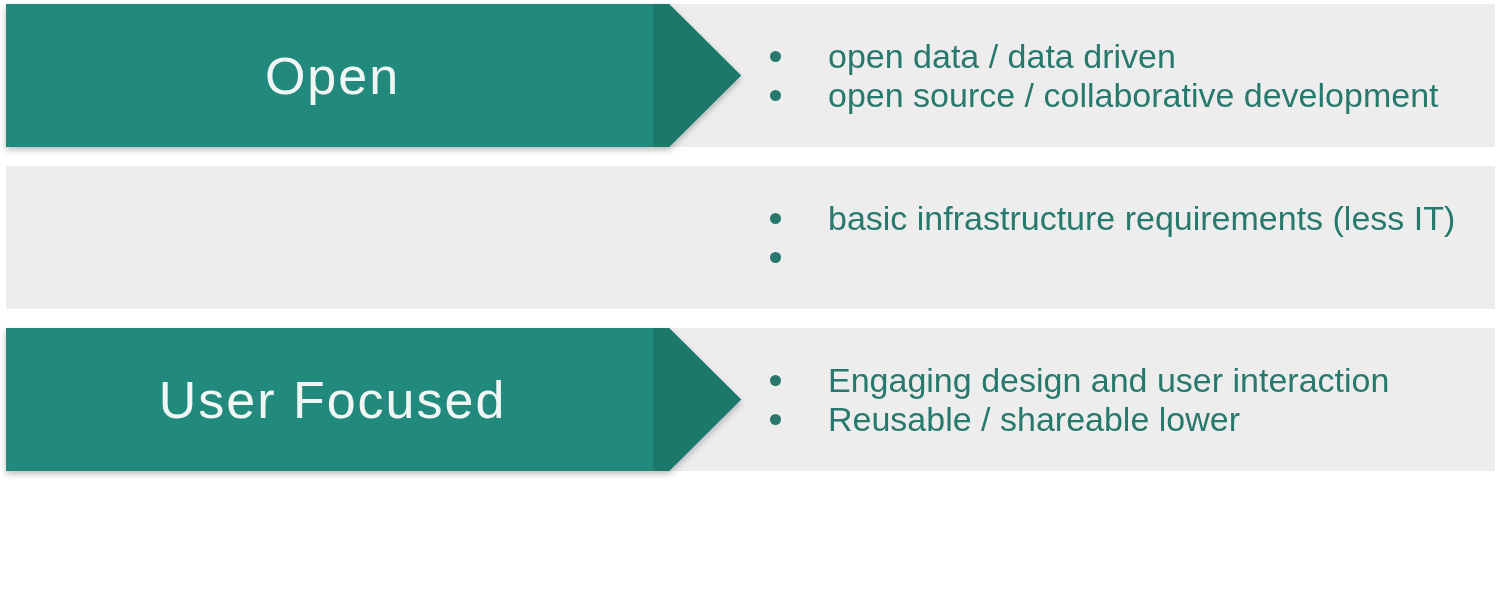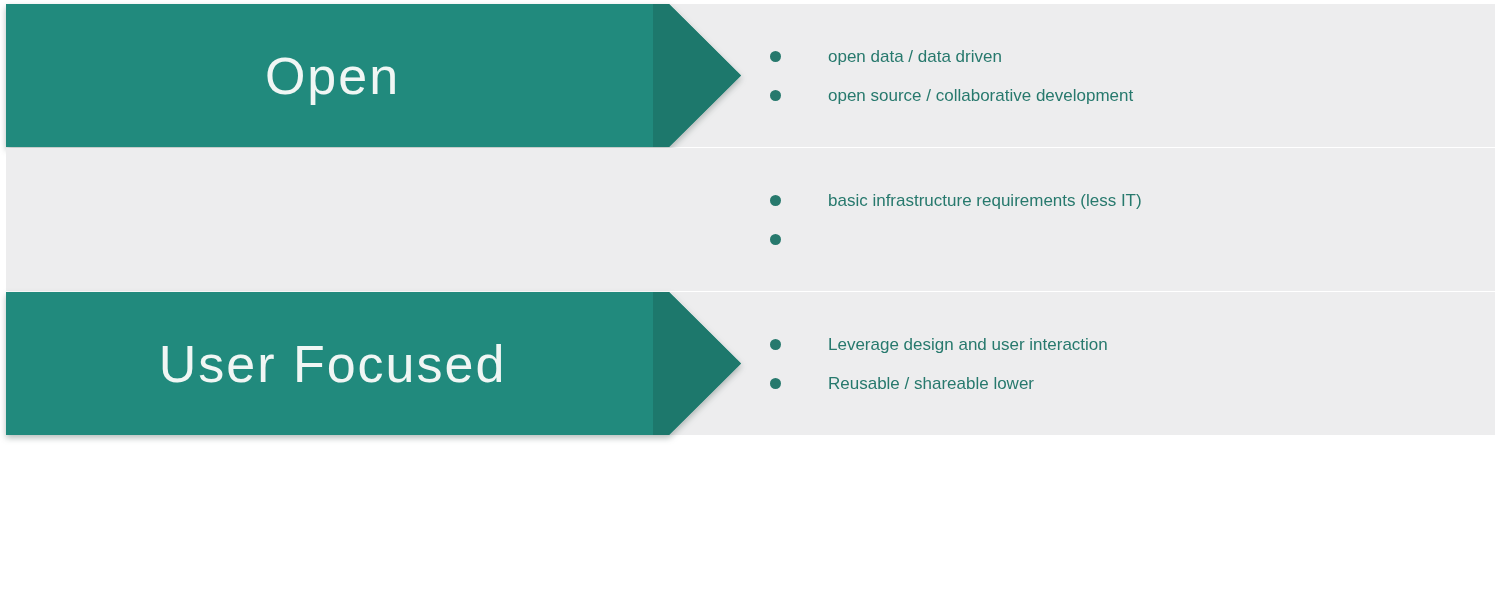--- a/index.html
+++ b/index.html
@@ -5,21 +5,21 @@
   html,body { margin:0; padding:0; }
   body {
     width:1503px; height:607px;
     background:var(--page-bg,#ffffff);
     font-family:"Liberation Sans", sans-serif;
     overflow:hidden;
   }
   .canvas { position:relative; width:1503px; height:607px; }
   .rows {
     position:absolute; left:6px; top:4px; width:1489px;
-    display:flex; flex-direction:column; gap:1px;
+    display:flex; flex-direction:column; gap:19px;
   }
   .row {
     position:relative; height:143px;
     background:var(--slide-bg,#ededee);
   }
   .arrow-wrap {
     position:absolute; left:0; top:0; width:735px; height:143px;
     filter:drop-shadow(0 3px 3px rgba(45,70,64,0.35));
   }
   .arrow {
@@ -44,21 +44,21 @@
   }
   .bullet {
     display:flex; align-items:center; height:39px;
   }
   .dot {
     flex:none; width:11px; height:11px; border-radius:50%;
     background:var(--bullet-text,#27796d);
     margin-left:14px; margin-right:47px;
   }
   .bullet-text {
-    font-size:17px; line-height:39px;
+    font-size:34px; line-height:39px;
     color:var(--bullet-text,#27796d);
     white-space:nowrap;
   }
 </style>
 </head>
 <body>
 
 <div class="canvas">
   <div class="rows">
 
@@ -97,21 +97,21 @@
     <div class="row">
       <div class="arrow-wrap">
         <div class="arrow">
           <div class="arrow-head"></div>
           <div class="banner-title">User Focused</div>
         </div>
       </div>
       <div class="bullets">
         <div class="bullet">
           <span class="dot"></span>
-          <span class="bullet-text">Leverage design and user interaction</span>
+          <span class="bullet-text">Engaging design and user interaction</span>
         </div>
         <div class="bullet">
           <span class="dot"></span>
           <span class="bullet-text">Reusable / shareable lower</span>
         </div>
       </div>
     </div>
 
   </div>
 </div>

